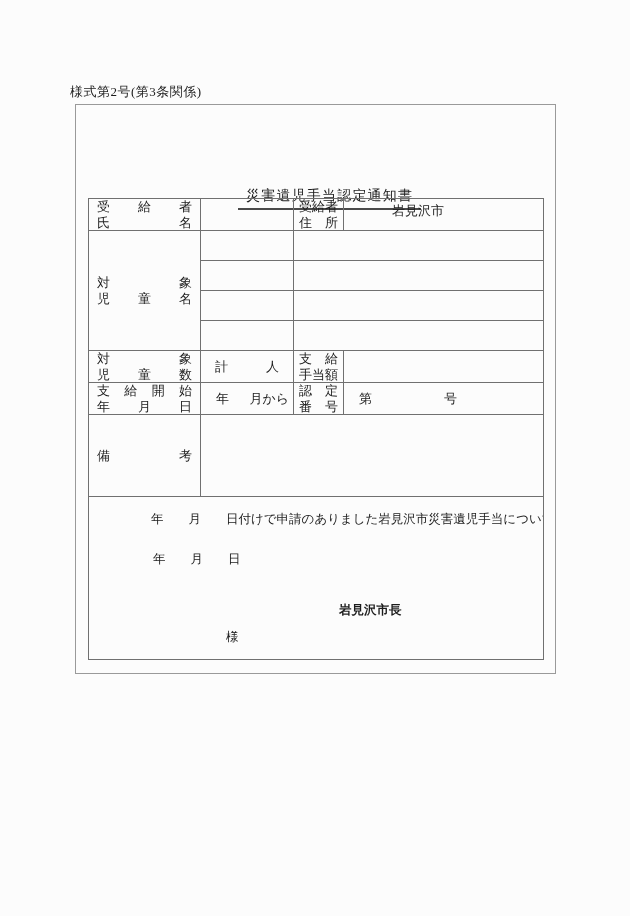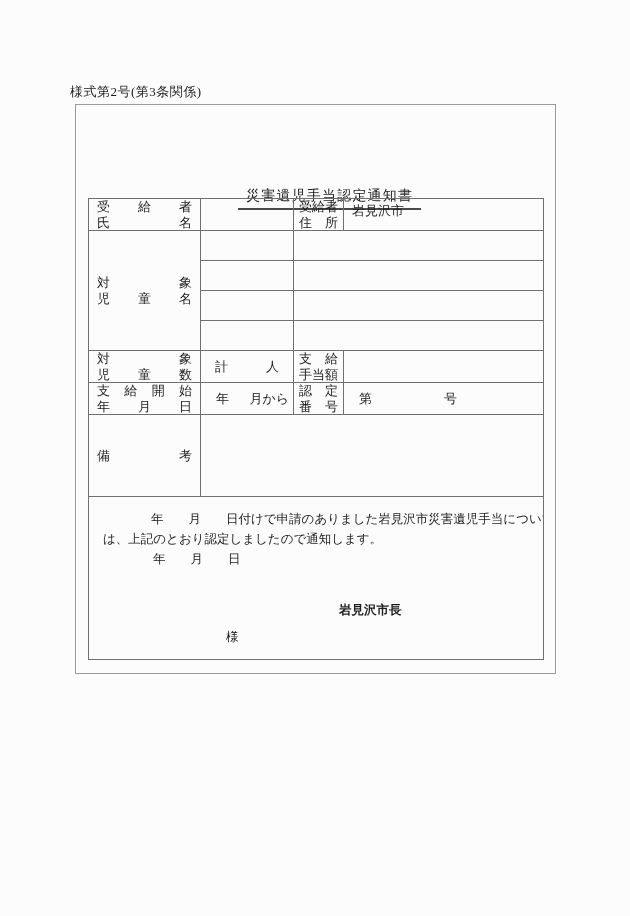--- a/index.html
+++ b/index.html
@@ -44,21 +44,21 @@
     overflow:hidden;
   }
   .cell.br0 { border-right:none; }
   .cell.bb0 { border-bottom:none; }
   .label-cell {
     display:flex; flex-direction:column; justify-content:center;
     padding:0 8px; gap:1px; line-height:15px;
   }
   .label-cell.narrow { padding:0 5px; }
   .jchars { display:flex; justify-content:space-between; }
-  .value-top { padding:4px 0 0 8px; line-height:15px; }
+  .value-top { padding:4px 0 0 8px; line-height:15px;margin-left:40px; }
   .value-split {
     display:flex; justify-content:space-between; align-items:center;
     line-height:15px;
   }
   .value-split.count { padding:0 14px; }
   .value-split.start { padding:0 4px 0 15px; }
   .value-inline { display:flex; align-items:center; line-height:15px; }
   .value-inline .p1 { margin-left:15px; }
   .value-inline .p2 { margin-left:72px; }
   .footer-cell { position:relative; font-size:12.5px; }
@@ -196,19 +196,18 @@
         <span>備</span>
         <span>考</span>
       </div>
   </div>
   <div class="cell br0" style="grid-area:8/2/9/5">
     <div class="value-top"></div>
   </div>
 
   <div class="cell br0 bb0 footer-cell" style="grid-area:9/1/10/5">
     <div class="footer-line f-body1">年　　月　　日付けで申請のありました岩見沢市災害遺児手当について</div>
-    <div class="footer-line f-body2">は、上記のとおり認定しましたので通知します。</div>
     <div class="footer-line f-date">年　　月　　日</div>
     <div class="footer-line f-signer">岩見沢市長</div>
     <div class="footer-line f-addr">様</div>
   </div>
 
 </div>
 
 </body></html>

